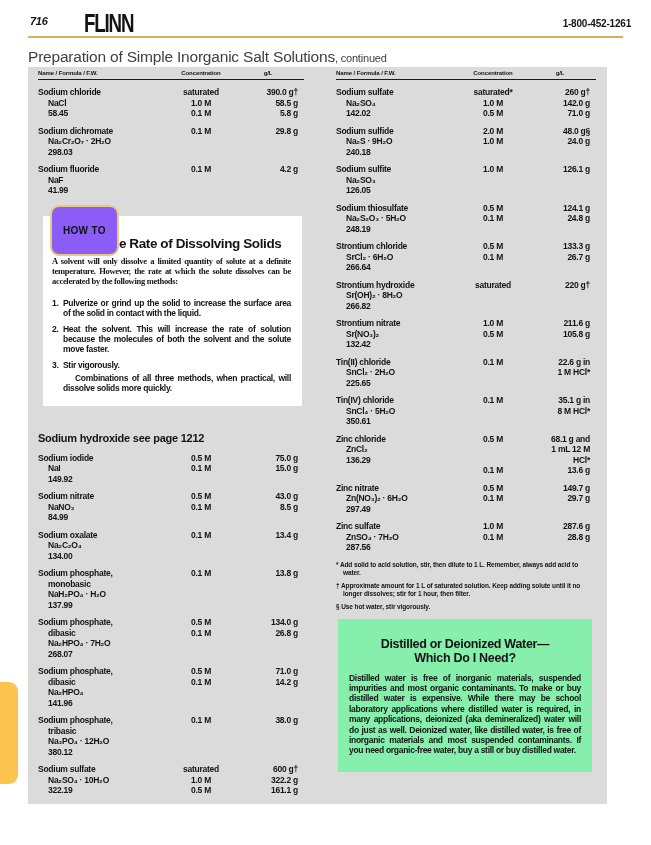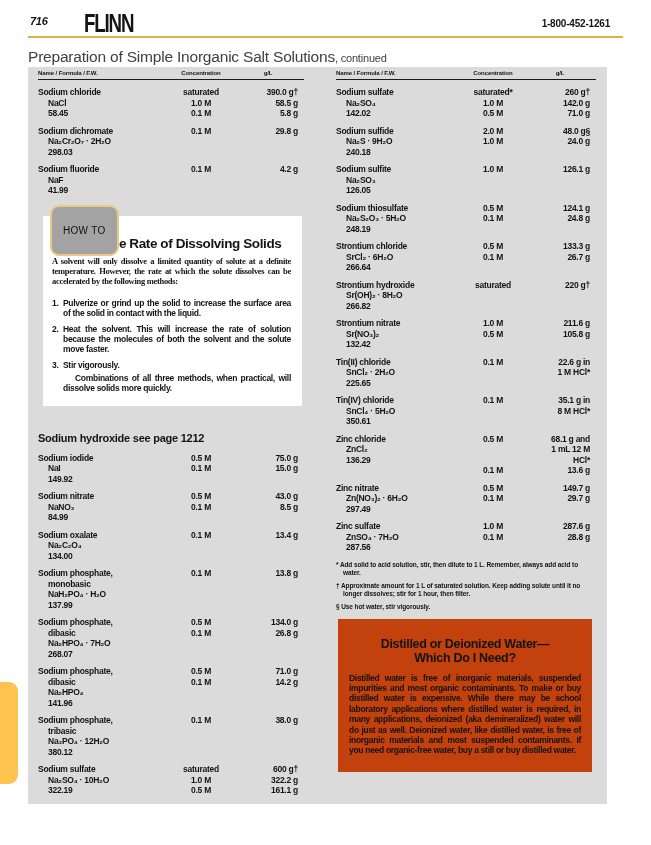--- a/index.html
+++ b/index.html
@@ -3,21 +3,21 @@
 <meta charset="utf-8">
 <style>
   html,body{margin:0;padding:0;background:#fff;}
   .page{position:relative;width:651px;height:845px;background:#ffffff;overflow:hidden;
         font-family:"Liberation Sans",sans-serif;color:#141414;}
 
   
   .page-number{position:absolute;left:30px;top:15px;font-size:11px;font-weight:bold;font-style:italic;letter-spacing:-0.3px;}
   .brand{position:absolute;left:84px;top:8px;font-size:24px;font-weight:900;letter-spacing:-1.5px;
          transform:scale(0.78,1.08);transform-origin:left top;}
-  .phone{position:absolute;right:41px;top:18px;font-size:10px;font-weight:bold;letter-spacing:-0.2px;}
+  .phone{position:absolute;right:20px;top:18px;font-size:10px;font-weight:bold;letter-spacing:-0.2px;}
   .gold-rule{position:absolute;left:28px;width:595px;top:36px;height:2px;}
   .doc-title{position:absolute;left:28px;top:48px;font-size:15.5px;font-weight:400;color:#404040;letter-spacing:-0.2px;}
   .doc-title .suffix{font-size:11px;}
 
   
   .gray-panel{position:absolute;left:28px;top:67px;width:579px;height:737px;}
   .col{position:absolute;top:3px;}
   .col-left{left:10px;width:266px;}
   .col-right{left:308px;width:260px;}
 
@@ -29,37 +29,37 @@
   .t-row{display:grid;grid-template-columns:1fr 62px 72px;margin-bottom:7px;
          font-size:8.5px;line-height:10.5px;font-weight:bold;letter-spacing:-0.25px;}
   .row-name{font-weight:bold;}
   .row-name.indent,.row-sub{padding-left:10px;}
   .cell-conc{text-align:center;}
   .cell-amt{text-align:right;padding-right:6px;}
   .note-row{font-size:11px;font-weight:bold;letter-spacing:-0.25px;margin:2px 0 9px 0;}
 
   
   .howto-box{position:relative;background:#fff;margin:20px 2px 26px 5px;padding:16px 11px 13px 9px;}
-  .howto-badge{position:absolute;top:-11px;left:7px;background:#a3a3a3;border:2px solid #e9cb80;
-               border-radius:9px;padding:18px 11px;font-size:10px;font-weight:400;letter-spacing:0.3px;color:#111;}
+  .howto-badge{position:absolute;top:-11px;left:7px;background:#8b5cf6;border:2px solid #e9cb80;
+               border-radius:9px;padding:18px 11px;font-size:10px;font-weight:700;letter-spacing:0.3px;color:#111;}
   .howto-title{font-size:13.5px;font-weight:900;letter-spacing:-0.4px;margin:4px 0 5px 0;}
   .howto-intro{font-size:8.5px;line-height:10px;font-weight:bold;letter-spacing:-0.3px;text-align:justify;margin-bottom:12px;font-family:Liberation Serif, serif;}
   .step{display:flex;font-size:8.5px;line-height:10px;font-weight:bold;letter-spacing:-0.3px;margin-bottom:6px;}
   .step-num{width:11px;flex:0 0 11px;}
   .step-text{flex:1;text-align:justify;}
   .howto-outro{font-size:8.5px;line-height:10px;font-weight:bold;letter-spacing:-0.3px;text-align:justify;
                text-indent:12px;margin-top:-3px;padding-left:11px;}
 
   
   .footnotes{margin-top:8px;}
   .footnote{font-size:6.5px;line-height:8px;font-weight:bold;letter-spacing:-0.1px;
             padding-left:7px;text-indent:-7px;margin-bottom:5px;}
 
   
-  .water-box{background:#c2410c;margin:8px 4px 0 2px;padding:18px 11px 16px 11px;}
+  .water-box{background:#86efac;margin:8px 4px 0 2px;padding:18px 11px 16px 11px;}
   .water-title{text-align:center;font-size:12.5px;line-height:14.5px;font-weight:900;letter-spacing:-0.3px;margin-bottom:7px;}
   .water-body{font-size:8.5px;line-height:10.4px;font-weight:bold;letter-spacing:-0.3px;text-align:justify;}
 
   
   .side-tab{position:absolute;left:0;top:682px;width:18px;height:102px;border-radius:0 9px 9px 0;}
 </style>
 </head>
 <body>
 
 <div class="page">

